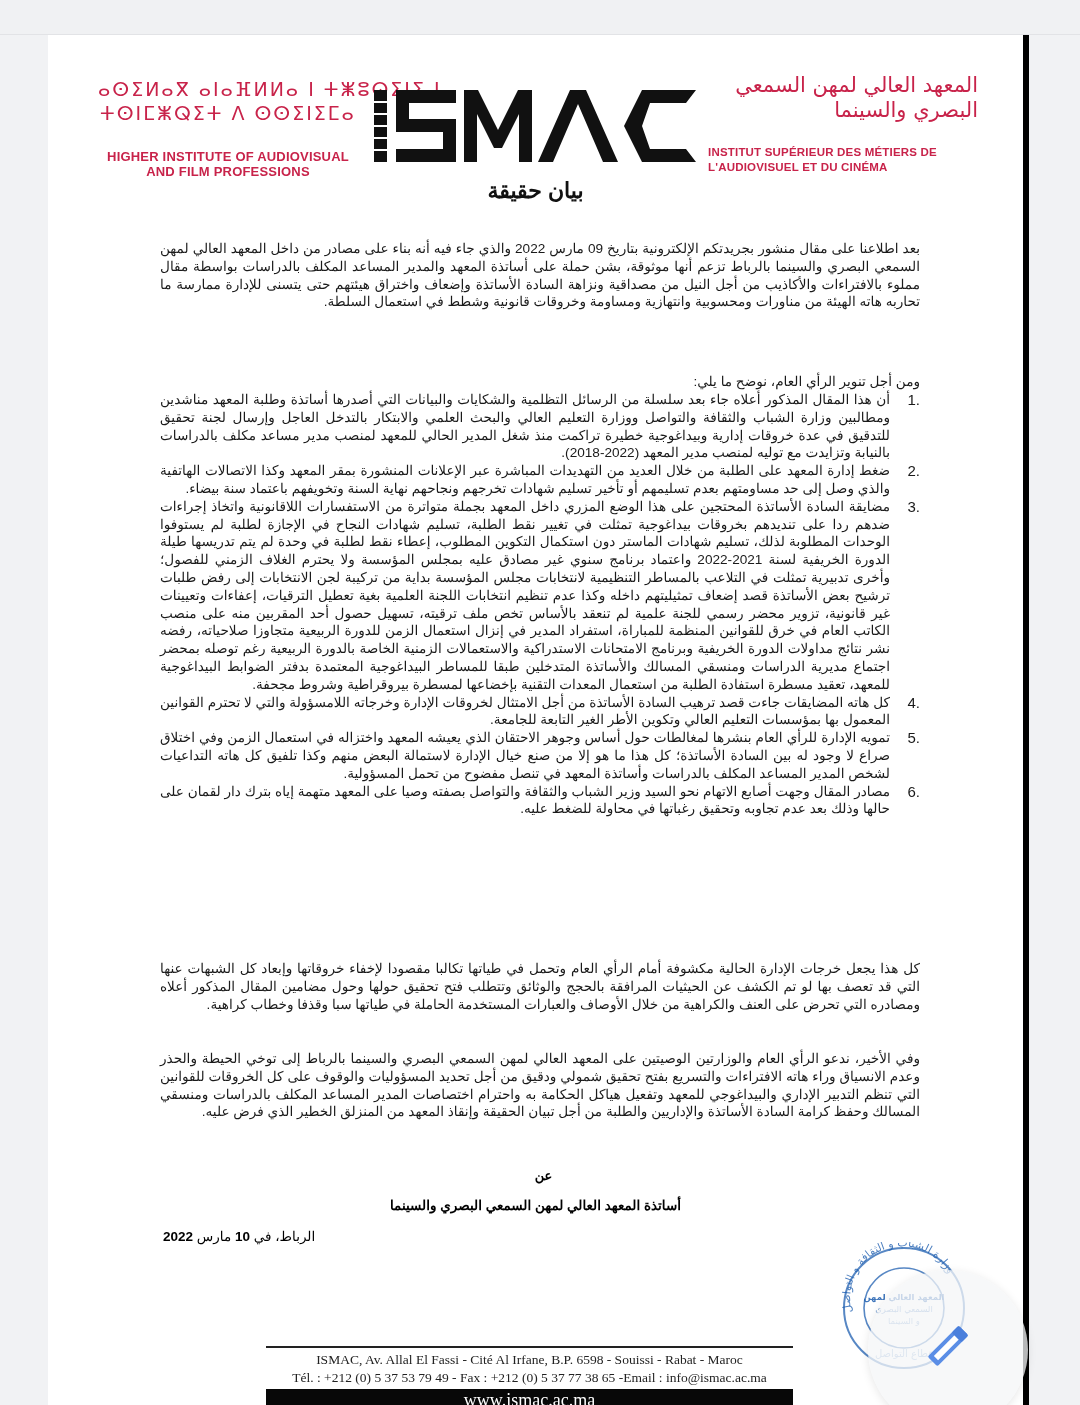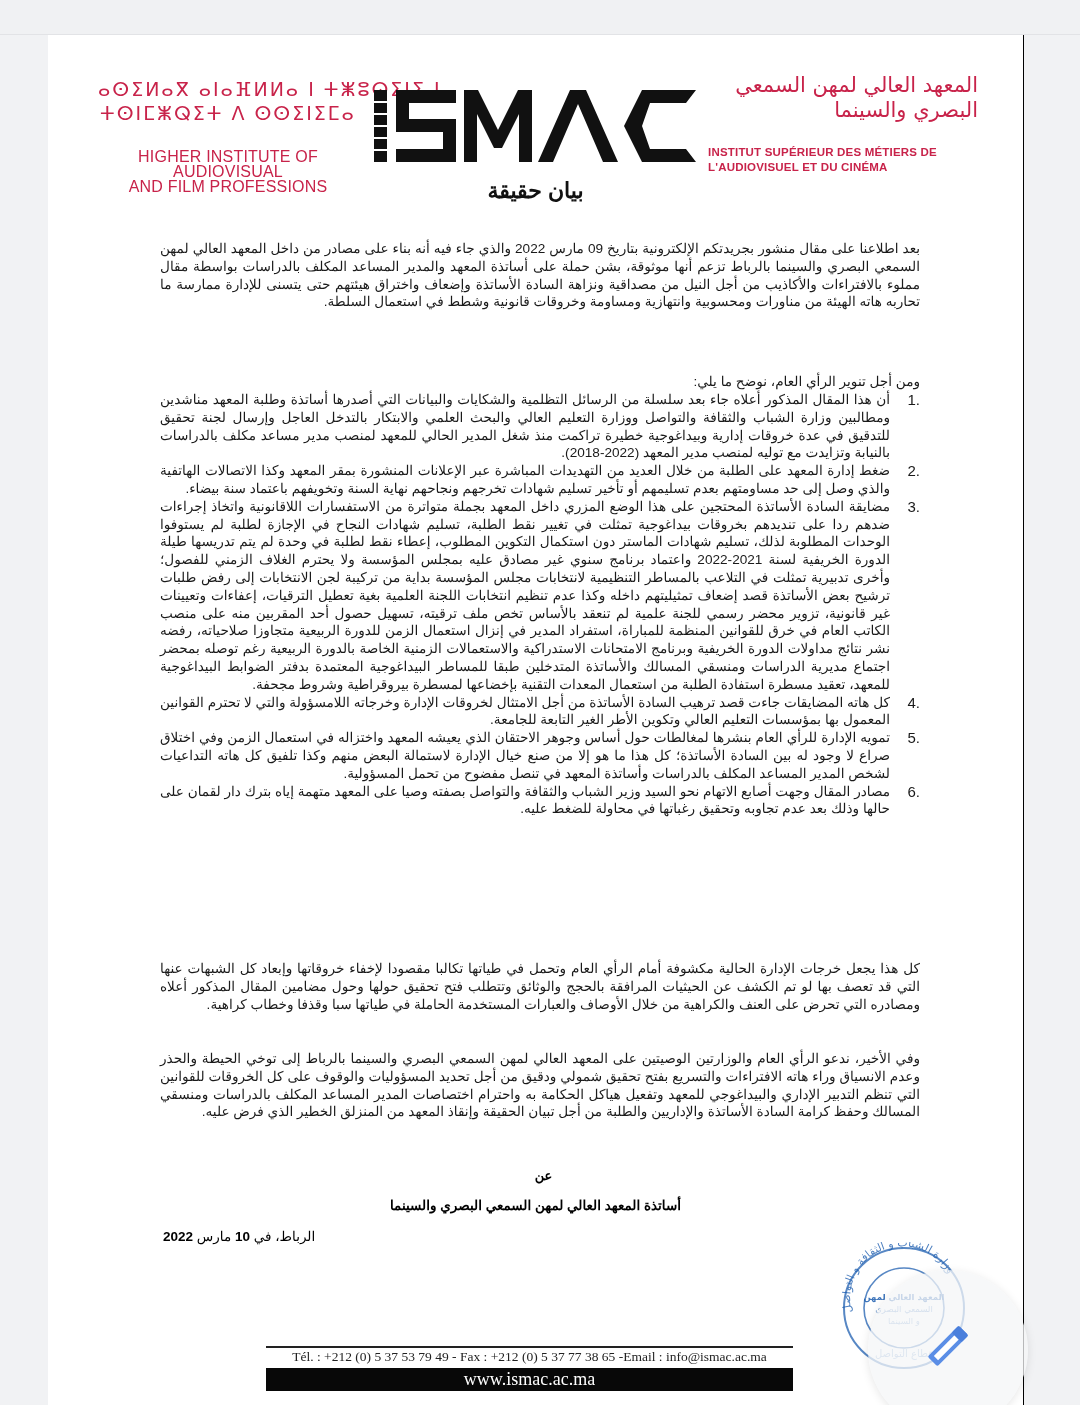--- a/index.html
+++ b/index.html
@@ -10,27 +10,27 @@
     position:relative;
   }
   .viewer-top {
     position:absolute; left:0; top:0; width:1080px; height:34px;
     background:#f0f1f3;
     border-bottom:1px solid #e2e3e6;
   }
   .page {
     position:absolute; left:48px; top:35px; width:975px; height:1370px;
     background:#ffffff;
-    border-right:1px solid #000000;
+    border-right:6px solid #000000;
     overflow:hidden;
   }
   
   .hdr-left { position:absolute; left:50px; top:42px; width:260px; text-align:center; }
   .tifinagh { color:#c8234a; font-family:"DejaVu Sans", sans-serif; font-size:19px; letter-spacing:2px; line-height:24px; white-space:nowrap; }
-  .hdr-en { color:#c8234a; font-weight:normal; font-size:16px; line-height:15px; margin-top:24px; letter-spacing:0.2px; }
+  .hdr-en { color:#c8234a; font-weight:bold; font-size:13px; line-height:15px; margin-top:24px; letter-spacing:0.2px; }
   .hdr-right { position:absolute; left:660px; top:38px; width:270px; }
   .ar-logo { color:#c8234a; font-family:"DejaVu Sans", sans-serif; font-size:21px; line-height:25px; direction:rtl; }
   .hdr-fr { color:#c8234a; font-weight:bold; font-size:11.5px; line-height:15px; margin-top:22px; letter-spacing:0.2px; }
   .logo { position:absolute; left:326px; top:55px; width:322px; height:72px; }
   .title {
     position:absolute; left:0; right:0; top:143px; text-align:center;
     font-weight:bold; font-size:22px; color:#111; direction:rtl;
   }
   
   .body-text {
@@ -136,20 +136,21 @@
   <div class="sig2">أساتذة المعهد العالي لمهن السمعي البصري والسينما</div>
   <div class="date">
     <span>الرباط، في</span>
     <b>10</b>
     <span>مارس</span>
     <b>2022</b>
   </div>
 
   <div class="footer">
     <div class="f-rule"></div>
+    <div class="f-line f-line1">ISMAC, Av. Allal El Fassi - Cité Al Irfane, B.P. 6598 - Souissi - Rabat - Maroc</div>
     <div class="f-line">Tél. : +212 (0) 5 37 53 79 49 - Fax : +212 (0) 5 37 77 38 65 -Email : info@ismac.ac.ma</div>
     <div class="f-web">www.ismac.ac.ma</div>
   </div>
 
   <svg class="stamp" viewBox="0 0 140 130">
     <defs>
       <path id="stampArc" d="M 20 70 A 52 52 0 1 1 122 60"></path>
     </defs>
     <circle cx="72" cy="66" r="60" fill="none" stroke="#1f5fb0" stroke-width="2" opacity="0.75"></circle>
     <circle cx="72" cy="66" r="40" fill="none" stroke="#1f5fb0" stroke-width="1.6" opacity="0.75"></circle>

